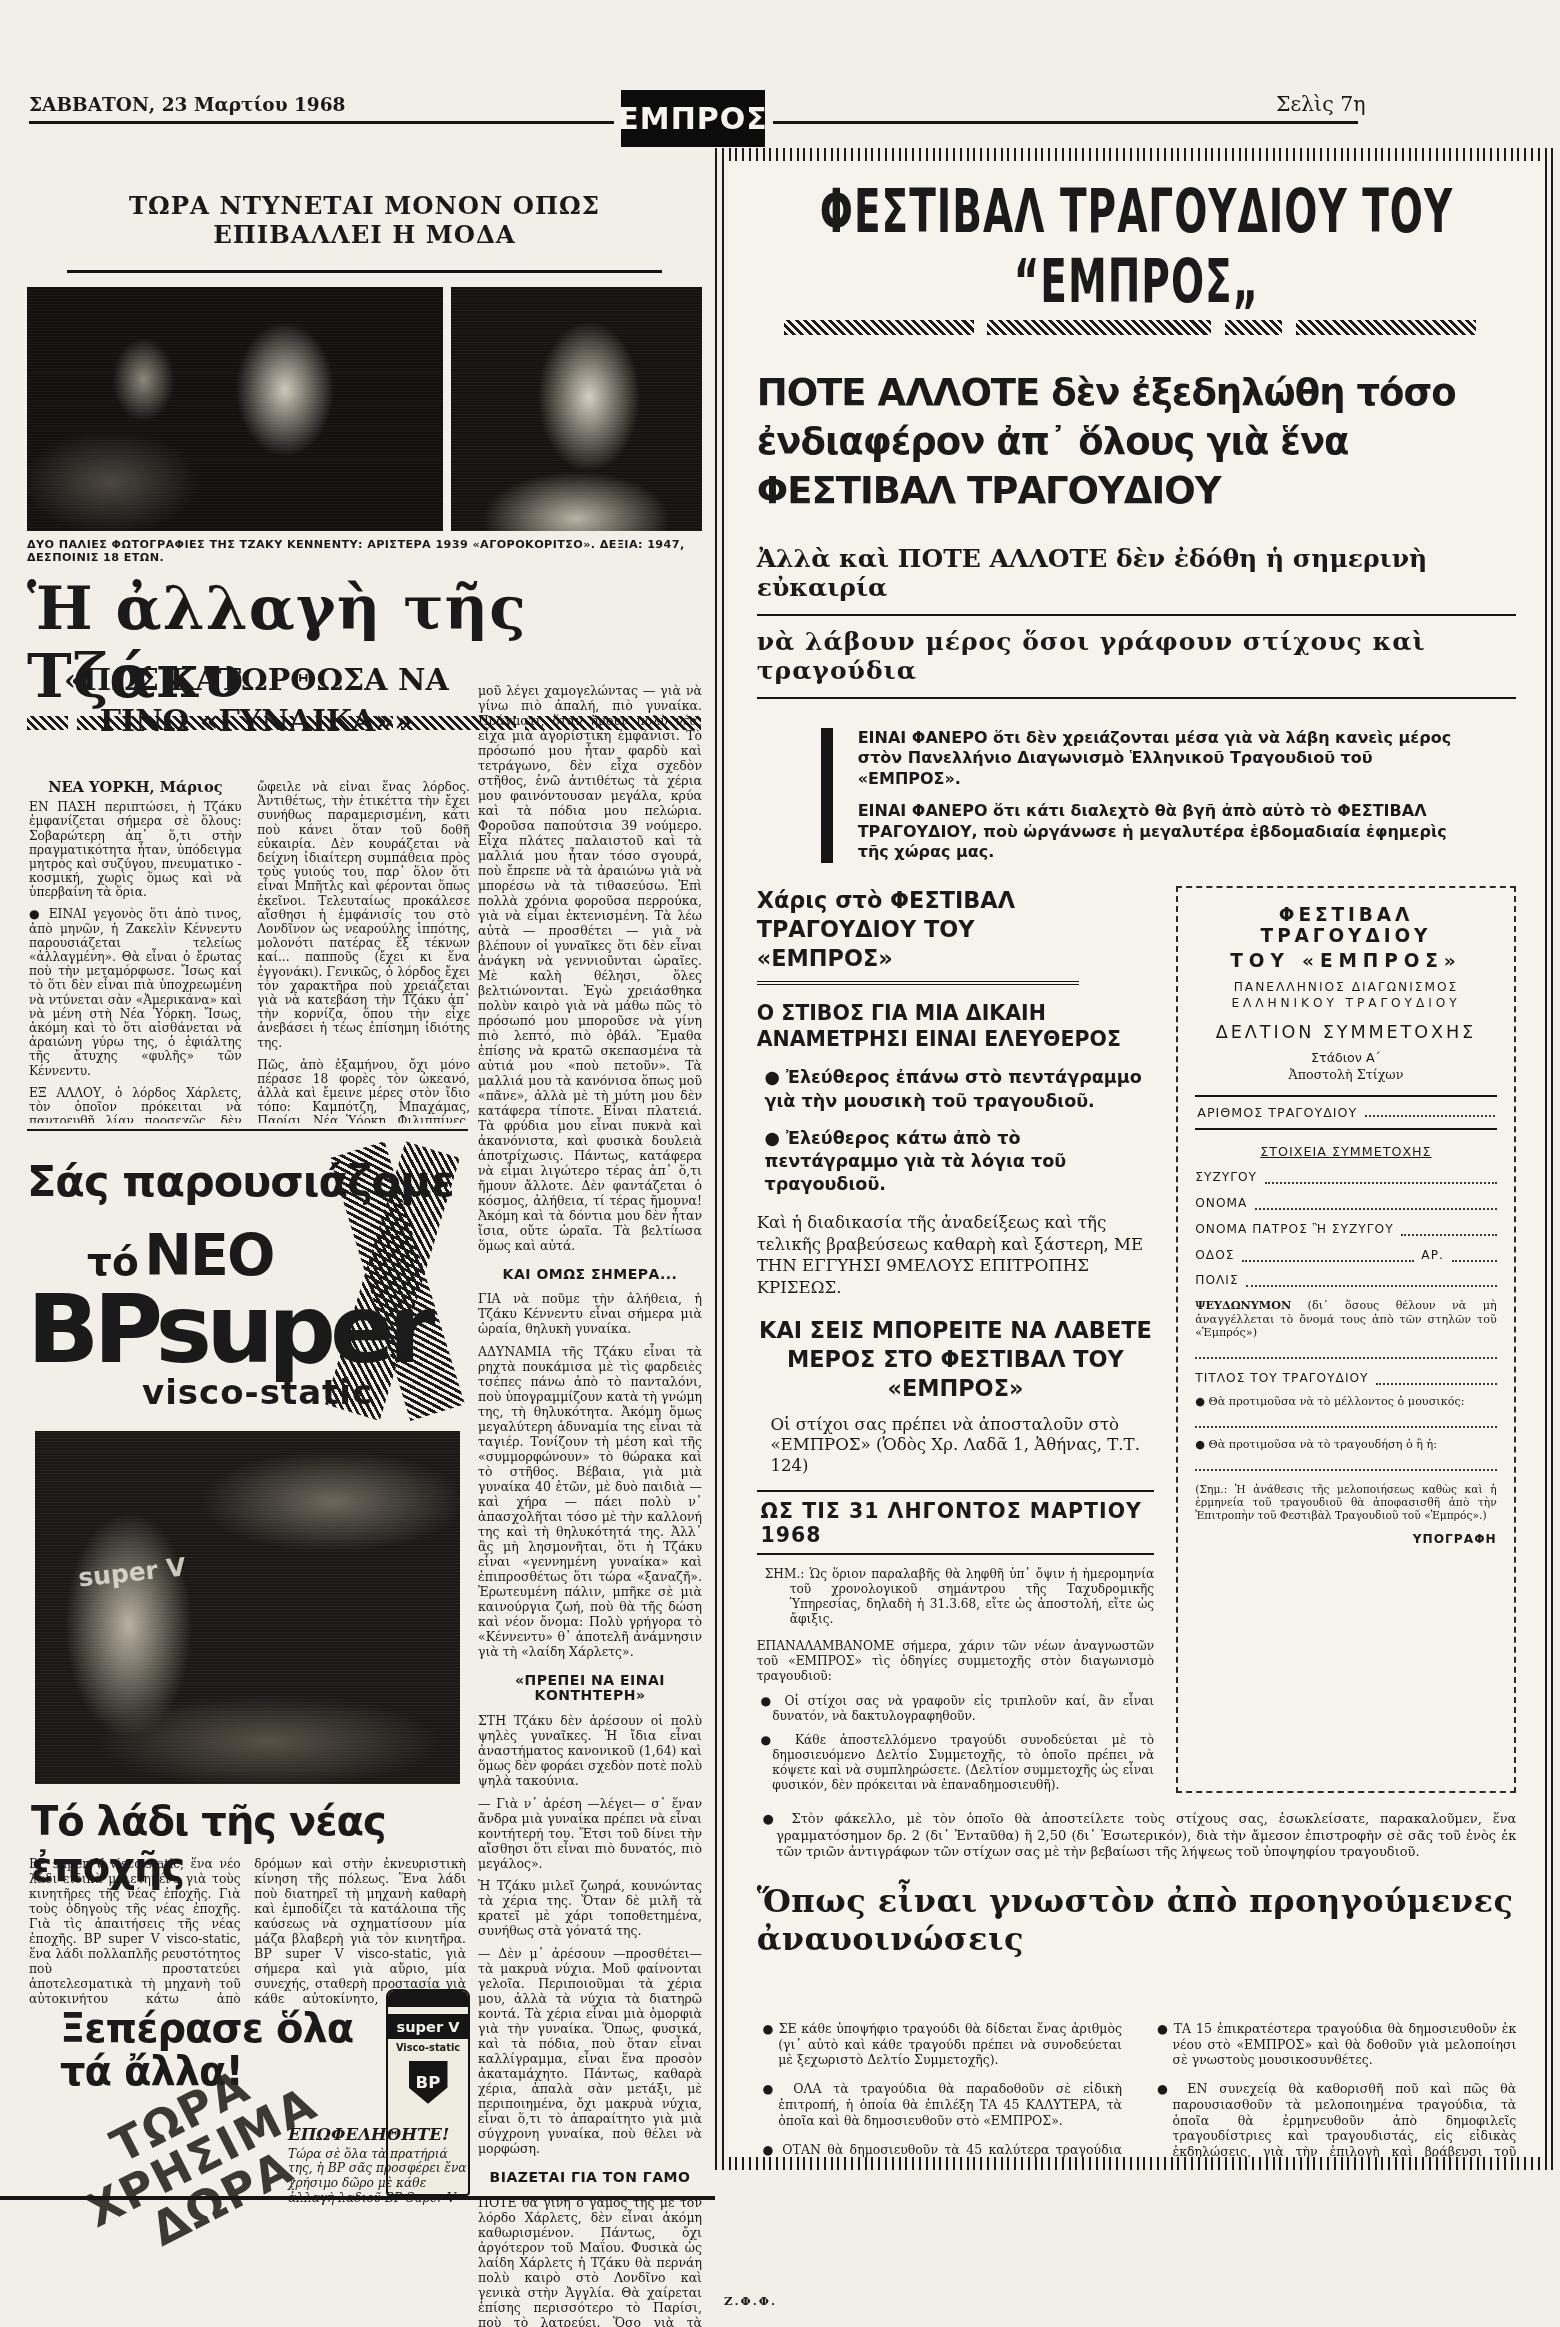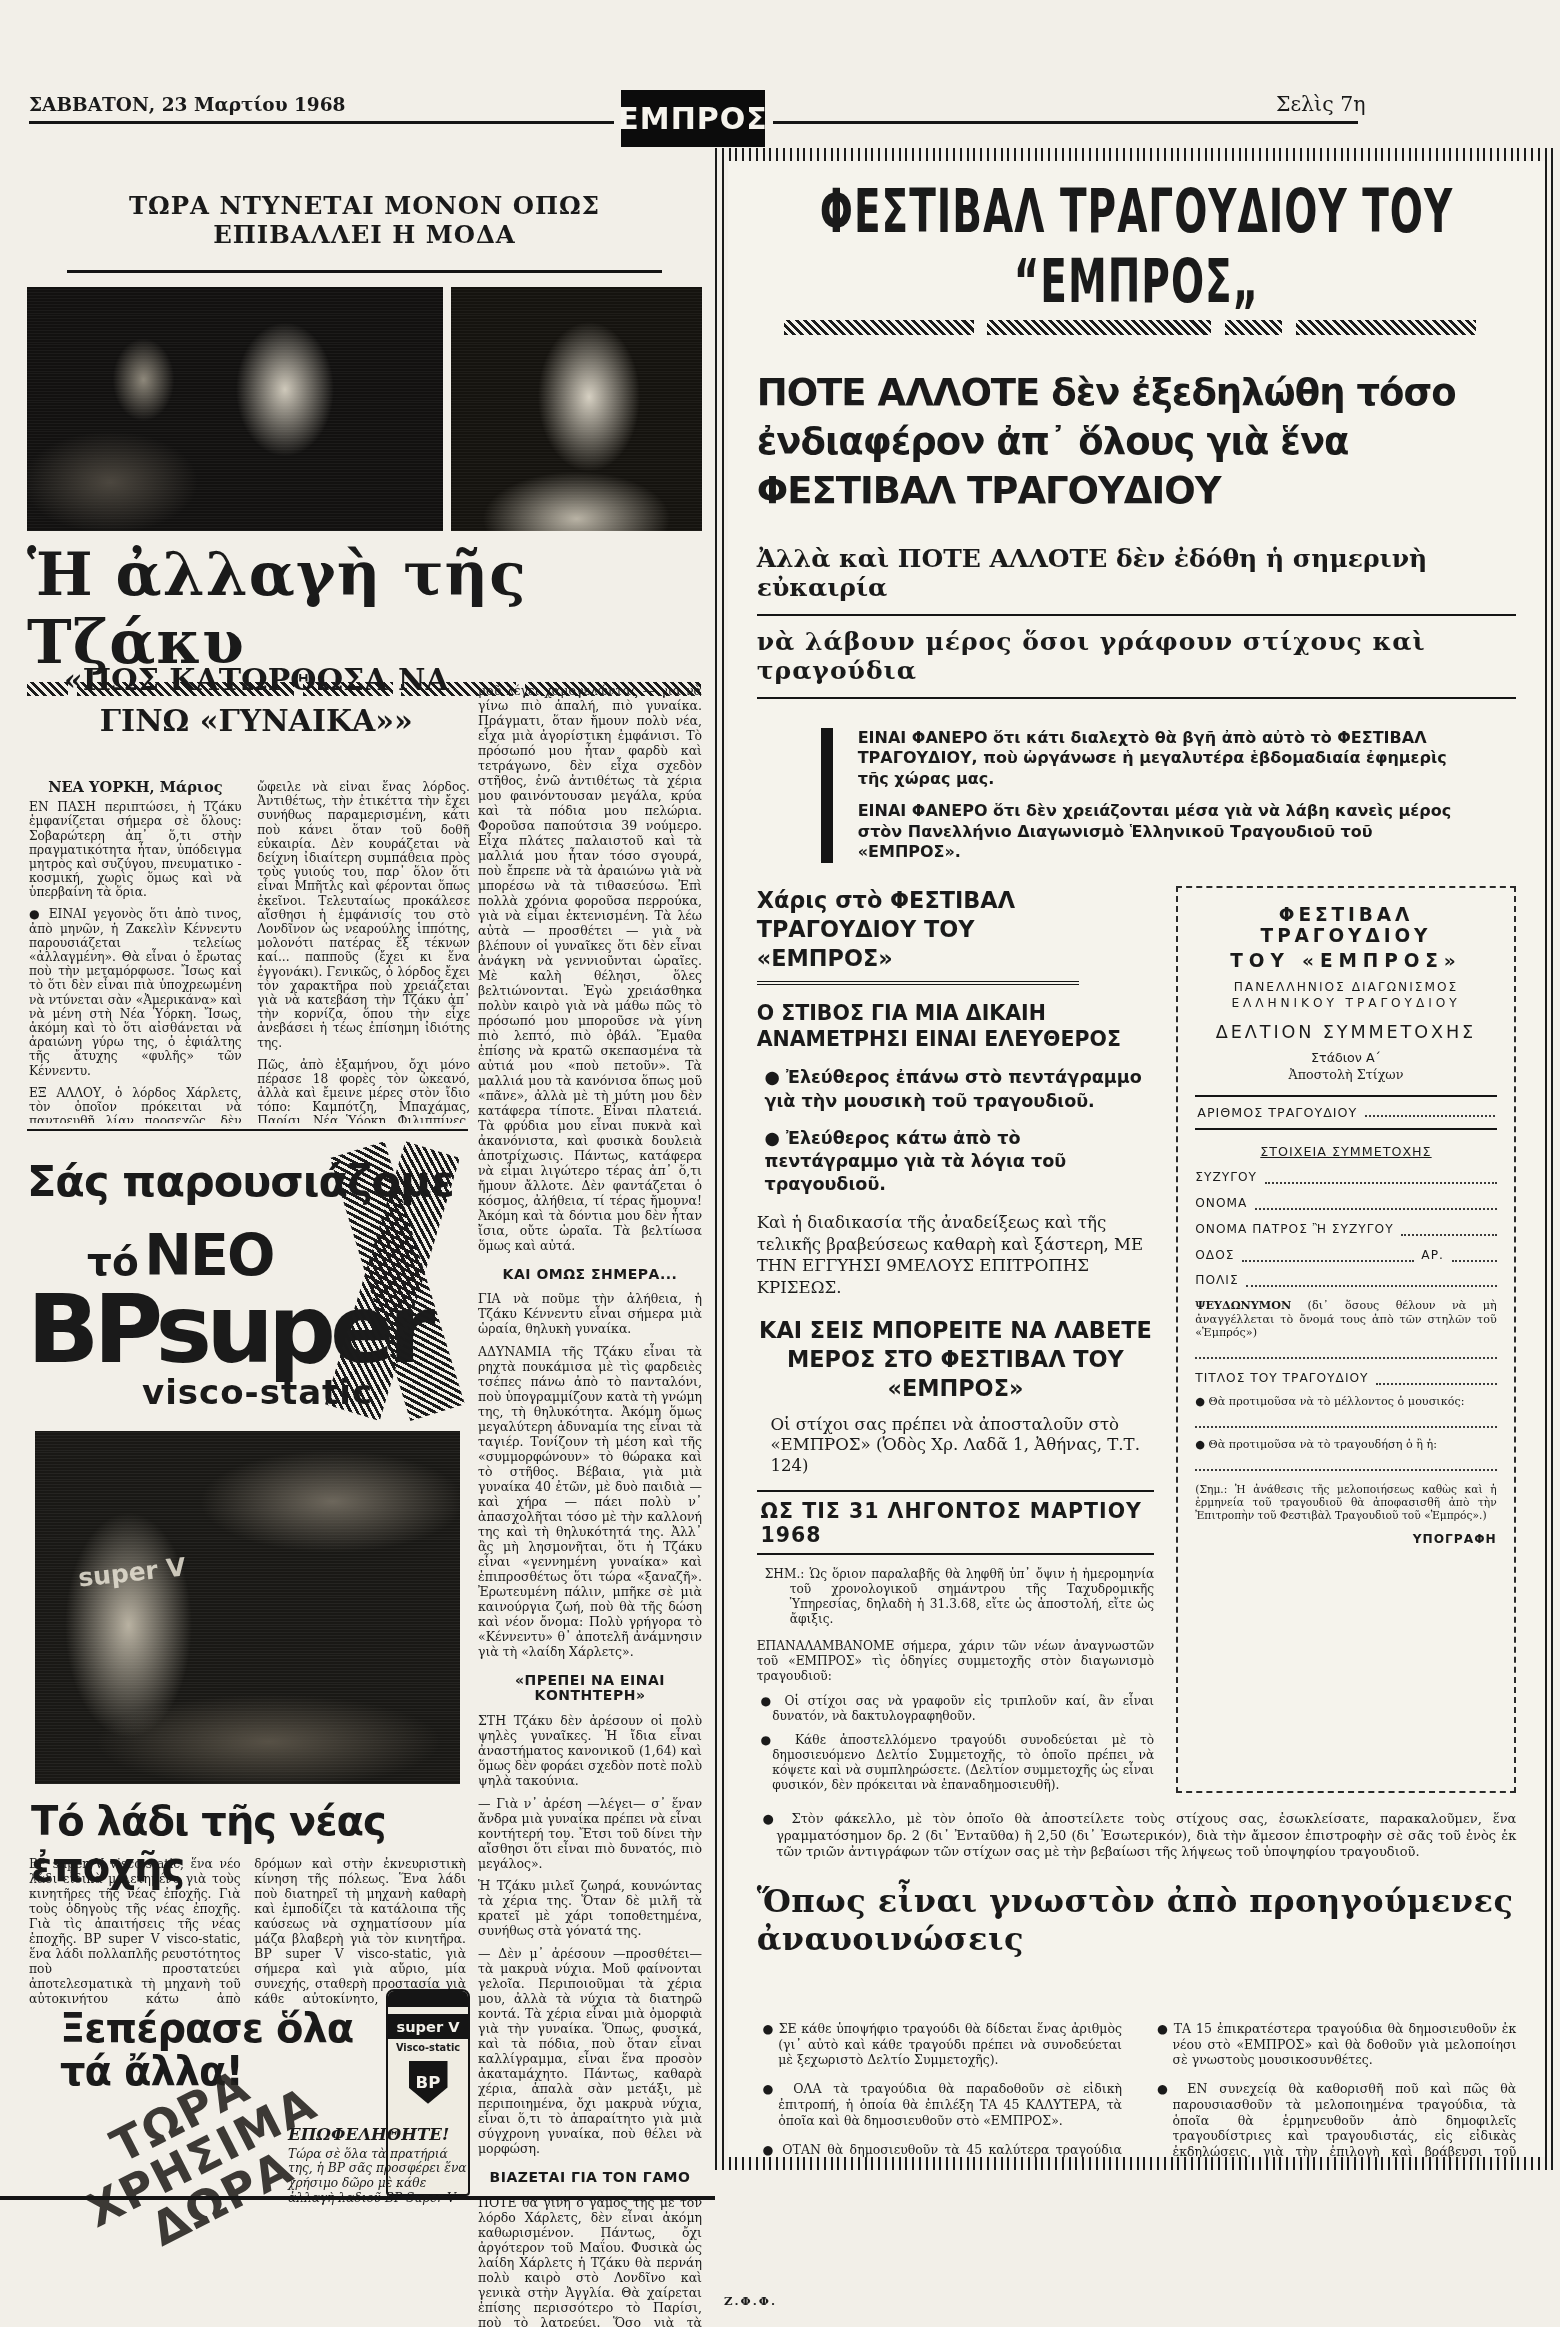--- a/index.html
+++ b/index.html
@@ -157,20 +157,21 @@
   </div>
   <div class="hdr-rule-r" data-name="header-rule-right"></div>
   <div class="hdr-page" data-name="page-number">Σελὶς 7η</div>
 
   <div class="jk" data-name="jackie-article">
     <div class="jk-kicker" data-name="article-kicker">ΤΩΡΑ ΝΤΥΝΕΤΑΙ ΜΟΝΟΝ ΟΠΩΣ ΕΠΙΒΑΛΛΕΙ Η ΜΟΔΑ</div>
     <div class="jk-photos" data-name="photo-strip">
       <div class="photo l" data-name="photo-jackie-1939"></div>
       <div class="photo r" data-name="photo-jackie-1947"></div>
     </div>
+    <div class="jk-cap" data-name="photo-caption">ΔΥΟ ΠΑΛΙΕΣ ΦΩΤΟΓΡΑΦΙΕΣ ΤΗΣ ΤΖΑΚΥ ΚΕΝΝΕΝΤΥ: ΑΡΙΣΤΕΡΑ 1939 «ΑΓΟΡΟΚΟΡΙΤΣΟ». ΔΕΞΙΑ: 1947, ΔΕΣΠΟΙΝΙΣ 18 ΕΤΩΝ.</div>
     <div class="jk-head" data-name="article-headline">Ἡ ἀλλαγὴ τῆς Τζάκυ</div>
     <div class="jk-bars" data-name="headline-underline-bars">
       <div class="hatch" style="width:41px" data-name="hatch-bar"></div>
       <div class="hatch" style="width:217px" data-name="hatch-bar"></div>
       <div class="hatch" style="width:90px" data-name="hatch-bar"></div>
       <div class="hatch" style="width:115px" data-name="hatch-bar"></div>
       <div class="hatch" style="width:176px" data-name="hatch-bar"></div>
     </div>
     <div class="jk-sub" data-name="article-subhead">«ΠΩΣ ΚΑΤΩΡΘΩΣΑ ΝΑ ΓΙΝΩ «ΓΥΝΑΙΚΑ»»</div>
     <div class="jk-cols" data-name="article-columns">
@@ -260,22 +261,22 @@
       <div class="fs-bars" data-name="festival-underline-bars">
         <div class="hatch" style="width:190px" data-name="hatch-bar"></div>
         <div class="hatch" style="width:224px" data-name="hatch-bar"></div>
         <div class="hatch" style="width:57px" data-name="hatch-bar"></div>
         <div class="hatch" style="width:180px" data-name="hatch-bar"></div>
       </div>
       <div class="fs-lead1" data-name="festival-lead-headline">ΠΟΤΕ ΑΛΛΟΤΕ δὲν ἐξεδηλώθη τόσο ἐνδιαφέρον ἀπ᾿ ὅλους γιὰ ἕνα ΦΕΣΤΙΒΑΛ ΤΡΑΓΟΥΔΙΟΥ</div>
       <div class="fs-lead2" data-name="festival-lead-2">Ἀλλὰ καὶ ΠΟΤΕ ΑΛΛΟΤΕ δὲν ἐδόθη ἡ σημερινὴ εὐκαιρία</div>
       <div class="fs-lead3" data-name="festival-lead-3">νὰ λάβουν μέρος ὅσοι γράφουν στίχους καὶ τραγούδια</div>
       <div class="fs-intro" data-name="festival-intro">
+        <p data-name="festival-intro-1">ΕΙΝΑΙ ΦΑΝΕΡΟ ὅτι δὲν χρειάζονται μέσα γιὰ νὰ λάβη κανεὶς μέρος στὸν Πανελλήνιο Διαγωνισμὸ Ἑλληνικοῦ Τραγουδιοῦ τοῦ «ΕΜΠΡΟΣ».</p>
         <p data-name="festival-intro-2">ΕΙΝΑΙ ΦΑΝΕΡΟ ὅτι κάτι διαλεχτὸ θὰ βγῆ ἀπὸ αὐτὸ τὸ ΦΕΣΤΙΒΑΛ ΤΡΑΓΟΥΔΙΟΥ, ποὺ ὠργάνωσε ἡ μεγαλυτέρα ἑβδομαδιαία ἐφημερὶς τῆς χώρας μας.</p>
-        <p data-name="festival-intro-1">ΕΙΝΑΙ ΦΑΝΕΡΟ ὅτι δὲν χρειάζονται μέσα γιὰ νὰ λάβη κανεὶς μέρος στὸν Πανελλήνιο Διαγωνισμὸ Ἑλληνικοῦ Τραγουδιοῦ τοῦ «ΕΜΠΡΟΣ».</p>
       </div>
       <div class="fs-cols" data-name="festival-columns">
         <div class="fs-left" data-name="festival-left-column">
           <div class="fs-charis" data-name="charis-head">Χάρις στὸ ΦΕΣΤΙΒΑΛ ΤΡΑΓΟΥΔΙΟΥ ΤΟΥ «ΕΜΠΡΟΣ»</div>
           <div class="fs-stivos" data-name="stivos-head">Ο ΣΤΙΒΟΣ ΓΙΑ ΜΙΑ ΔΙΚΑΙΗ ΑΝΑΜΕΤΡΗΣΙ ΕΙΝΑΙ ΕΛΕΥΘΕΡΟΣ</div>
           <div class="fs-bul" data-name="free-bullet-1">● Ἐλεύθερος ἐπάνω στὸ πεντάγραμμο γιὰ τὴν μουσικὴ τοῦ τραγουδιοῦ.</div>
           <div class="fs-bul" data-name="free-bullet-2">● Ἐλεύθερος κάτω ἀπὸ τὸ πεντάγραμμο γιὰ τὰ λόγια τοῦ τραγουδιοῦ.</div>
           <div class="fs-dik" data-name="jury-paragraph">Καὶ ἡ διαδικασία τῆς ἀναδείξεως καὶ τῆς τελικῆς βραβεύσεως καθαρὴ καὶ ξάστερη, ΜΕ ΤΗΝ ΕΓΓΥΗΣΙ 9ΜΕΛΟΥΣ ΕΠΙΤΡΟΠΗΣ ΚΡΙΣΕΩΣ.</div>
           <div class="fs-cta" data-name="cta-head">ΚΑΙ ΣΕΙΣ ΜΠΟΡΕΙΤΕ ΝΑ ΛΑΒΕΤΕ ΜΕΡΟΣ ΣΤΟ ΦΕΣΤΙΒΑΛ ΤΟΥ «ΕΜΠΡΟΣ»</div>
           <div class="fs-send" data-name="send-address">Οἱ στίχοι σας πρέπει νὰ ἀποσταλοῦν στὸ «ΕΜΠΡΟΣ» (Ὁδὸς Χρ. Λαδᾶ 1, Ἀθήνας, Τ.Τ. 124)</div>

